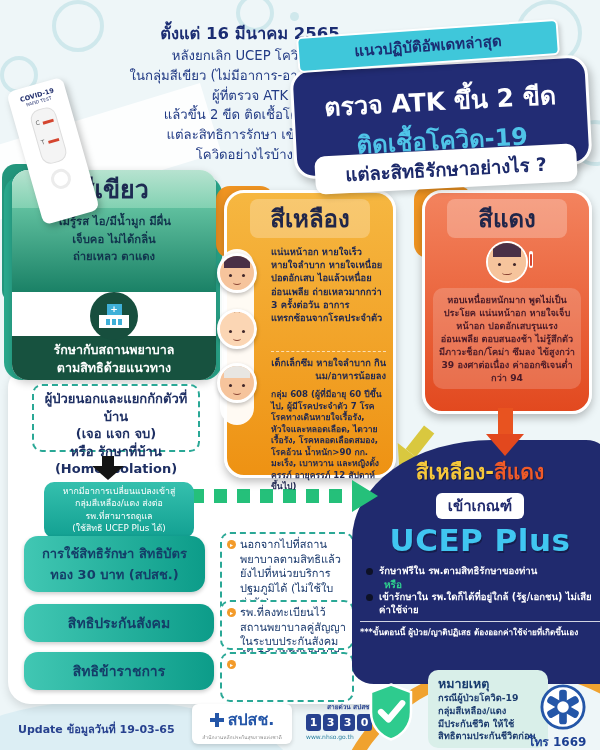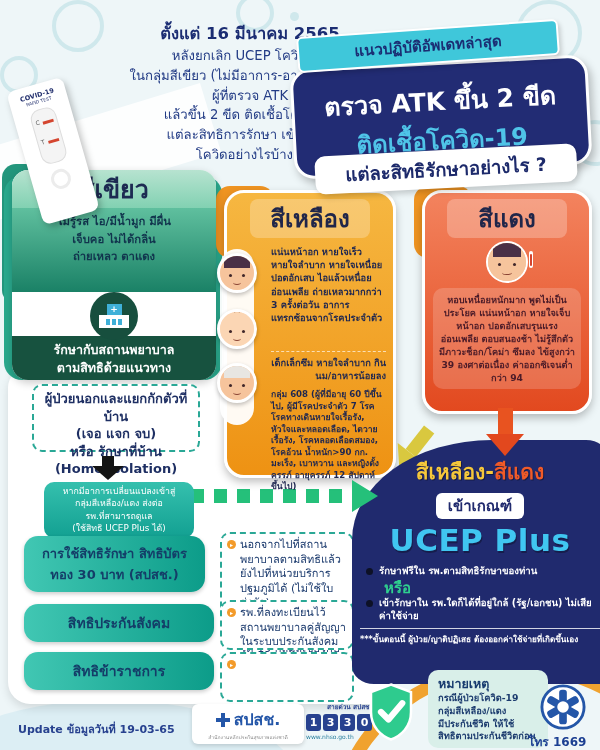--- a/index.html
+++ b/index.html
@@ -116,33 +116,33 @@
   .tagrow{padding-top:15px;text-align:center;font-size:21px;font-weight:bold;text-shadow:1px 1px 0 rgba(0,0,0,.35);}
   .tagy{color:#f6c83b;} .tagr{color:#f05a28;}
   .crit{width:max-content;margin:5px auto 0;background:#fff;color:#202a6e;font-size:15px;font-weight:bold;
         padding:1px 12px;border-radius:6px;}
   .ucept{text-align:center;font-size:31px;font-weight:bold;color:#40c6f1;margin-top:3px;letter-spacing:.5px;
          text-shadow:1px 2px 0 rgba(0,0,0,.3);}
   .ubullets{margin:7px 10px 0 14px;color:#fff;}
   .ubullets .item{display:flex;gap:6px;margin-bottom:1px;}
   .ubullets .dot{flex:0 0 7px;width:7px;height:7px;border-radius:50%;background:#0d1126;margin-top:3px;}
   .ubullets .txt{font-size:9.6px;line-height:1.32;font-weight:bold;}
-  .orlab{color:#2fd08f;font-size:15px;font-weight:bold;margin-left:18px;line-height:1.25;}
+  .orlab{color:#2fd08f;font-size:10px;font-weight:bold;margin-left:18px;line-height:1.25;}
   .uwarn{margin:5px 8px 0;border-top:1px solid rgba(255,255,255,.8);padding-top:4px;font-size:8.2px;color:#fff;font-weight:bold;}
   
   .notebg{left:428px;top:670px;width:120px;height:78px;background:#d9efe9;border-radius:10px;z-index:3;}
   .shield{left:364px;top:682px;z-index:4;}
   .notetitle{left:438px;top:674px;font-size:12.5px;font-weight:bold;color:#163a6e;z-index:4;}
   .notelines{left:438px;top:692px;z-index:4;}
   .notelines div{font-size:9.3px;line-height:1.38;font-weight:bold;color:#1c3b6e;}
   .ems{left:540px;top:684px;z-index:4;}
   .emsphone{left:528px;top:732px;font-size:12px;font-weight:bold;color:#1c3f92;z-index:4;}
   
   .update{left:18px;top:720px;font-size:11px;font-weight:bold;color:#27418f;z-index:3;}
-  .orgbox{left:192px;top:704px;width:112px;height:40px;background:#fff;border-radius:6px;z-index:3;
+  .orgbox{left:192px;top:704px;width:100px;height:40px;background:#fff;border-radius:6px;z-index:3;
           box-shadow:0 2px 4px rgba(0,0,0,.15);text-align:center;box-sizing:border-box;padding-top:3px;}
   .orgrow{display:flex;align-items:center;justify-content:center;gap:4px;}
   .cross{position:relative;width:14px;height:14px;}
   .cross::before{content:"";position:absolute;left:5px;top:0;width:4px;height:14px;background:#2456a8;}
   .cross::after{content:"";position:absolute;left:0;top:5px;width:14px;height:4px;background:#2456a8;}
   .orgname{font-size:16px;font-weight:bold;color:#2456a8;}
   .orgtag{font-size:5px;color:#888;margin-top:1px;}
   .hotline{left:306px;top:702px;z-index:3;}
   .hotlab{font-size:6.5px;font-weight:bold;color:#27418f;margin-bottom:2px;text-align:right;}
   .digits{display:flex;gap:2px;}

